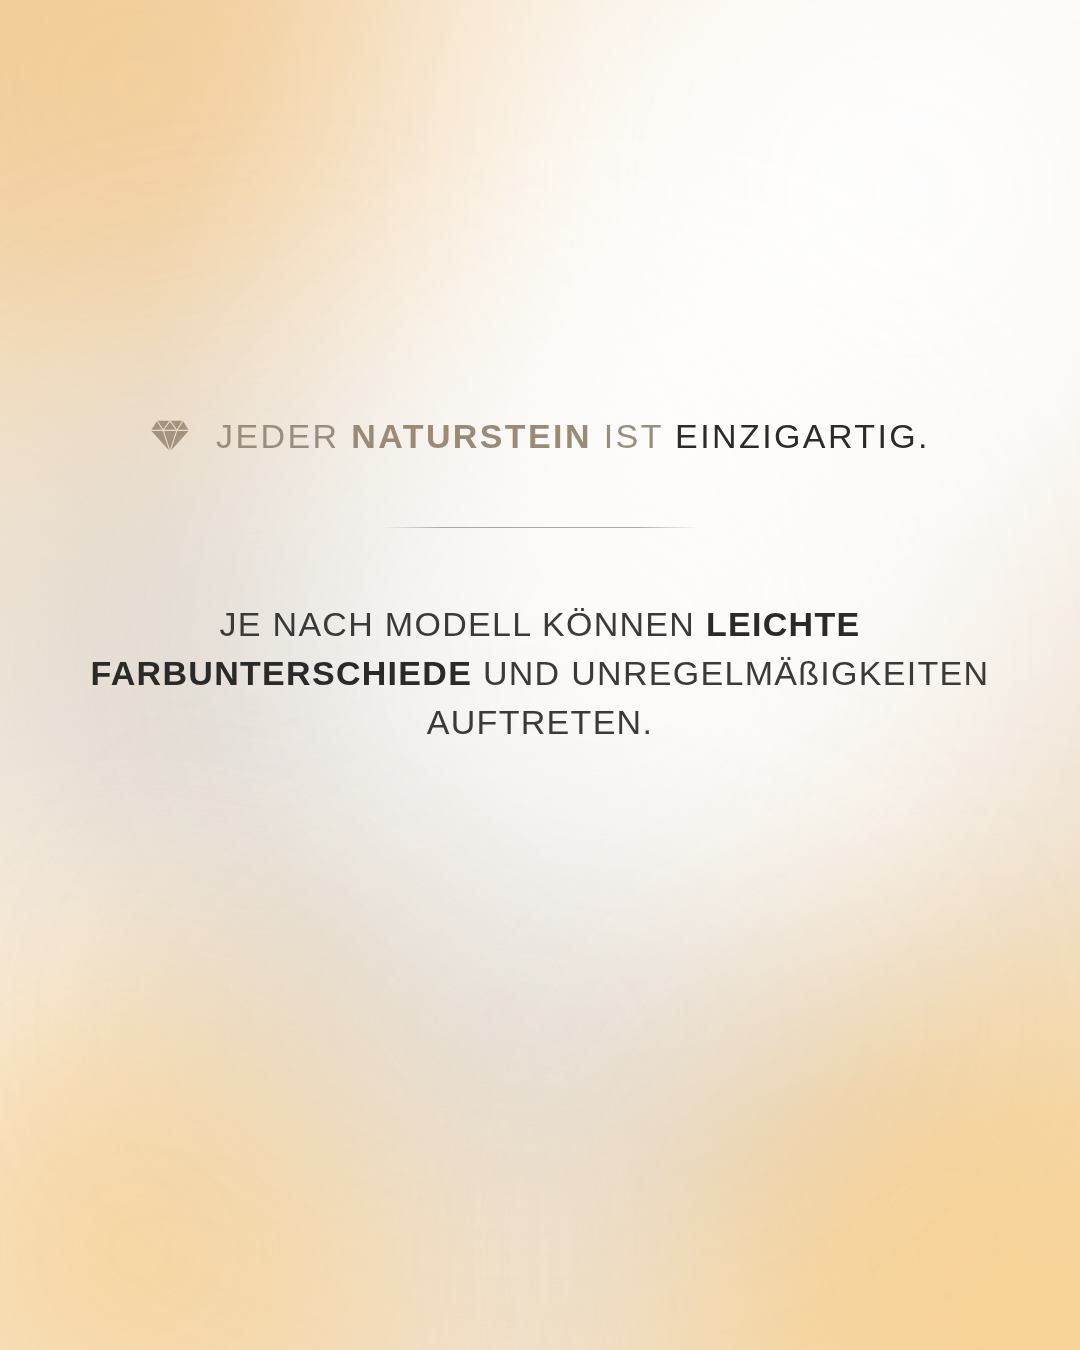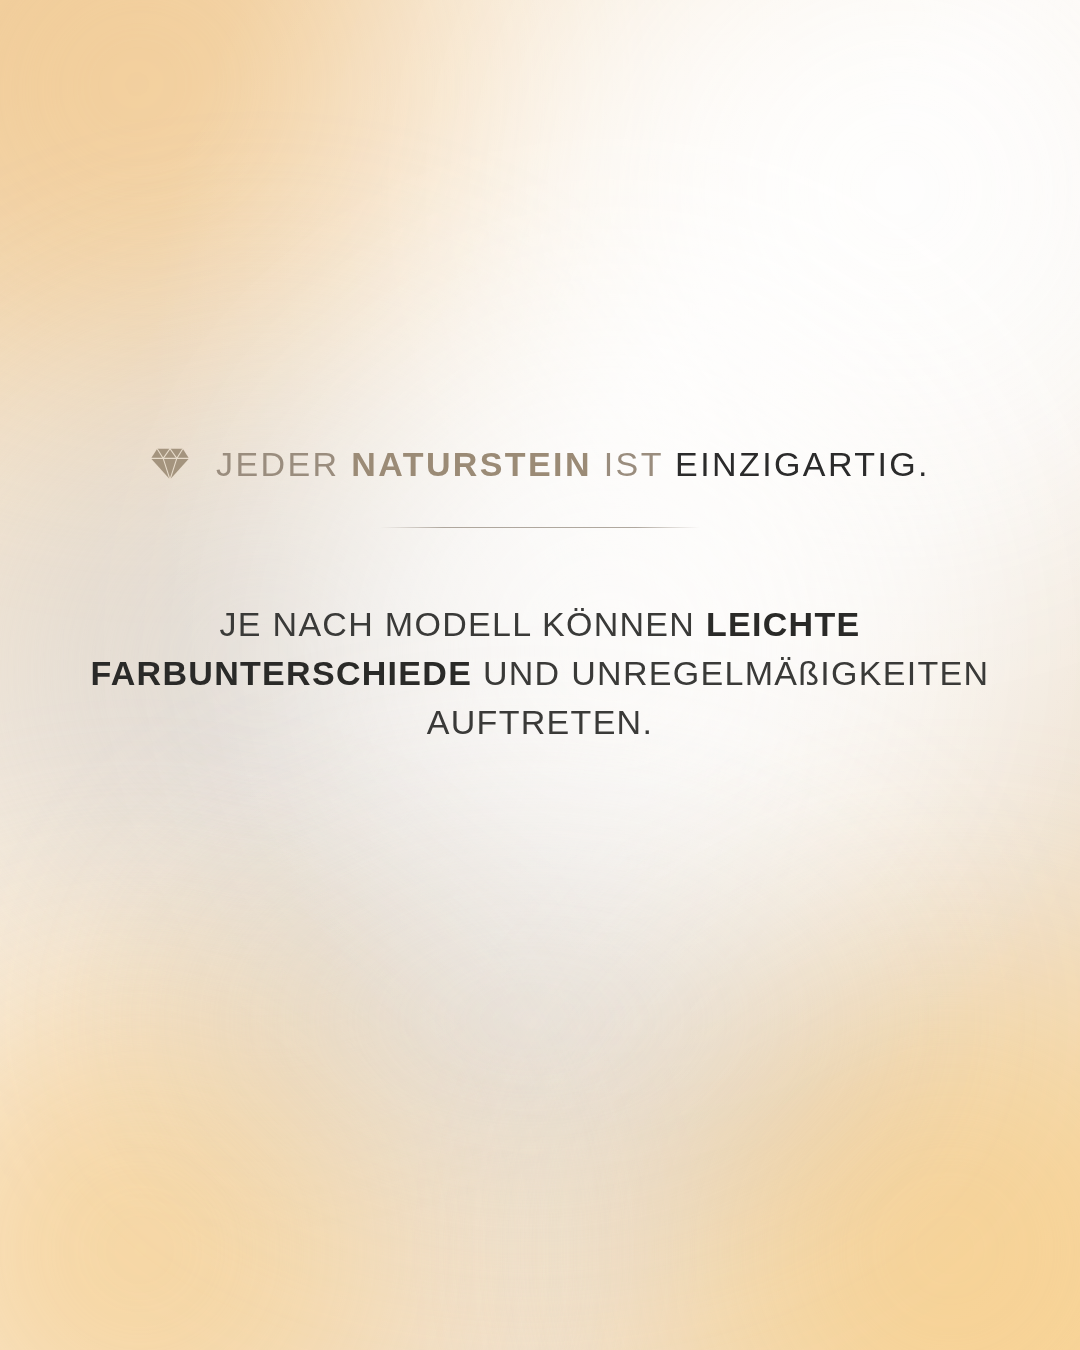--- a/index.html
+++ b/index.html
@@ -76,21 +76,21 @@
   .content {
     position: absolute;
     inset: 0;
     display: flex;
     flex-direction: column;
     align-items: center;
   }
 
   .headline-row {
     position: absolute;
-    top: 424px;
+    top: 396px;
     left: 0; right: 0;
     display: flex;
     align-items: center;
     justify-content: center;
     gap: 26px;
   }
   .gem-icon {
     display: block;
     width: 40px;
     height: 34px;

